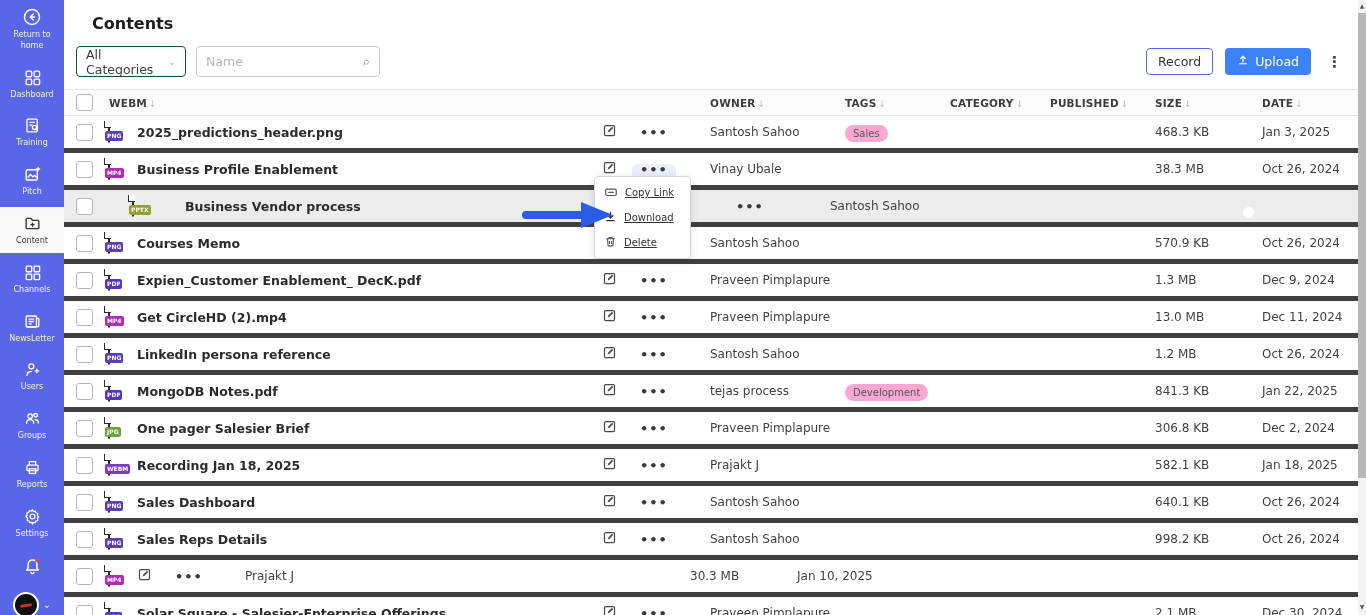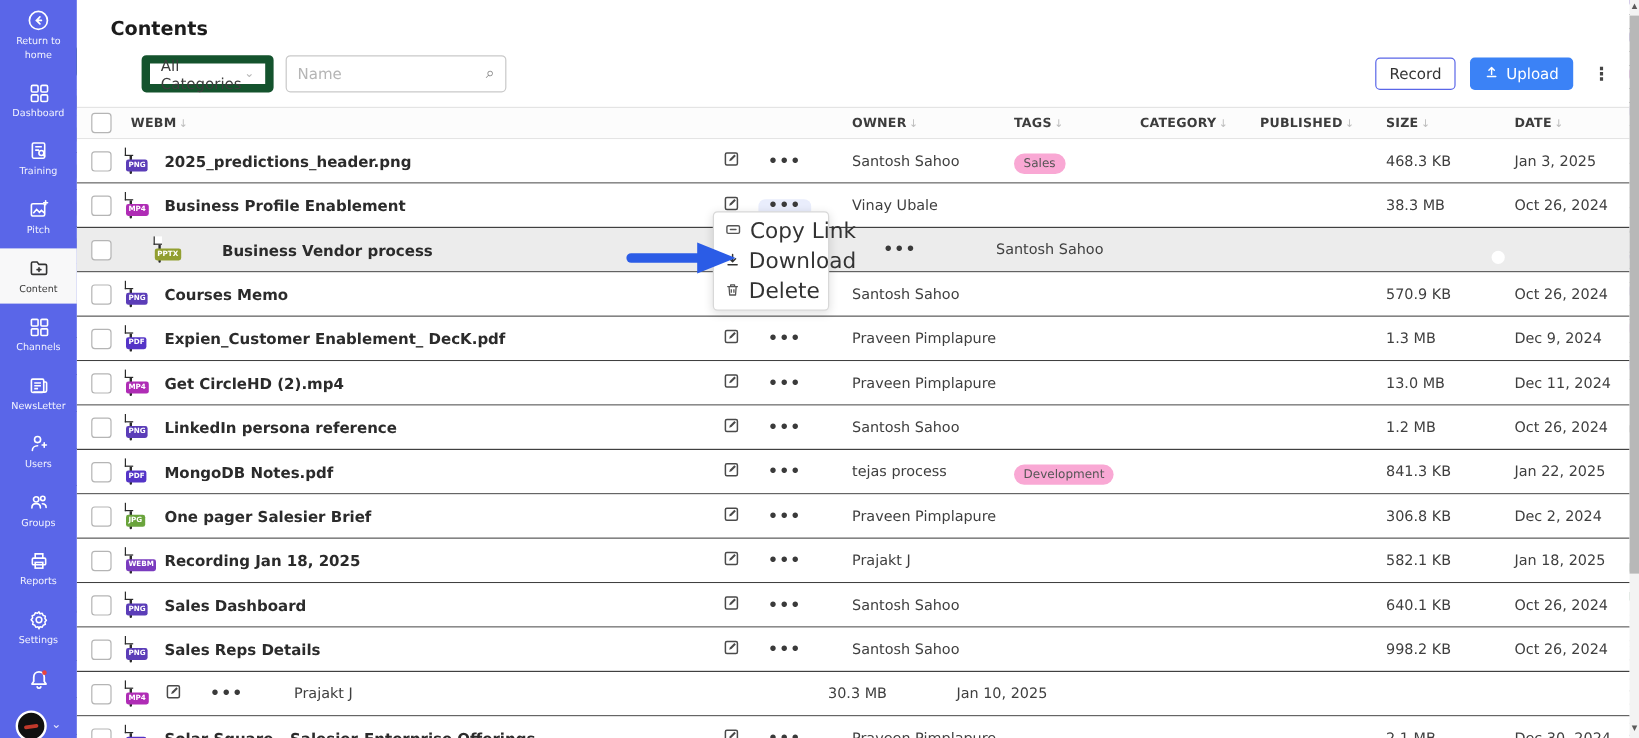--- a/index.html
+++ b/index.html
@@ -16,21 +16,21 @@
   .avatar-wrap { display:flex; align-items:center; justify-content:center; gap:4px; padding:6px 0 10px; cursor:pointer; }
   .avatar { width:26px; height:26px; border-radius:50%; background:#101010; border:2px solid #fff; position:relative; overflow:hidden; }
   .avatar::after { content:""; position:absolute; left:5px; top:10px; width:12px; height:3px; background:#c0392b; border-radius:2px; transform:rotate(-8deg); }
   .chev { color:rgba(255,255,255,.85); font-size:10px; }
 
   
   .main { position:fixed; left:64px; top:0; width:1294px; height:615px; background:#fff; }
   .page-title { font-size:16px; font-weight:bold; color:#1c1c1c; padding:14px 0 0 28px; }
 
   .toolbar { display:flex; align-items:center; margin:13px 12px 0 12px; }
-  .select-box { width:110px; height:31px; border:7px solid #14532d; border-radius:4px; display:flex; align-items:center; justify-content:space-between; padding:0 9px; cursor:pointer; background:#fff;margin-left:42px; }
+  .select-box { width:110px; height:31px; border:1px solid #14532d; border-radius:4px; display:flex; align-items:center; justify-content:space-between; padding:0 9px; cursor:pointer; background:#fff; }
   .select-box .val { font-size:12.5px; color:#3c3c3c; }
   .select-box .carat { color:#b9b9b9; font-size:10px; }
   .search-box { width:184px; height:31px; border:1px solid #c9c9c9; border-radius:4px; display:flex; align-items:center; justify-content:space-between; padding:0 9px; margin-left:10px; background:#fff; }
   .search-box input { border:none; outline:none; width:140px; font-size:12.5px; color:#444; font-family:inherit; background:transparent; }
   .search-box input::placeholder { color:#b5b5b5; }
   .search-glyph { color:#8a8a8a; font-size:13px; }
   .right-group { margin-left:auto; display:flex; align-items:center; gap:12px; }
   .btn-record { height:27px; padding:0 11px; background:#fff; border:1px solid #5a66e8; border-radius:4px; font-size:12.5px; color:#333; cursor:pointer; font-family:inherit; }
   .btn-upload { height:27px; padding:0 12px; background:#3b82f6; border:none; border-radius:4px; font-size:12.5px; color:#fff; cursor:pointer; display:flex; align-items:center; gap:6px; font-family:inherit; }
   .kebab { color:#444; font-size:15px; font-weight:bold; cursor:pointer; padding:0 4px; letter-spacing:0; }
@@ -42,21 +42,21 @@
   .c-cb { flex:0 0 44px; padding-left:12px; display:flex; align-items:center; }
   .h-title { flex:0 0 602px; padding-left:1px; }
   .c-owner { flex:0 0 135px; }
   .c-tags { flex:0 0 105px; }
   .c-cat { flex:0 0 100px; }
   .c-pub { flex:0 0 105px; }
   .c-size { flex:0 0 107px; }
   .c-date { flex:1; }
 
   .rows { }
-  .row { display:flex; align-items:center; height:37px; border-bottom:1px solid #404040; background:#fff; }
+  .row { display:flex; align-items:center; height:37px; border-bottom:5px solid #404040; background:#fff; }
   .row.highlighted { background:#ececec;gap:24px; }
   .checkbox { width:17px; height:17px; border:1px solid #b5b5b5; border-radius:3px; background:#fff; cursor:pointer; }
   .c-icon { flex:0 0 29px; }
   .ficon { position:relative; width:17px; height:21px; border:1.5px solid #2b2b2b; border-radius:2px; background:#fff; }
   .ficon::before { content:""; position:absolute; top:-1.5px; right:-1.5px; width:6px; height:6px; background:#fff; border-left:1.5px solid #2b2b2b; border-bottom:1.5px solid #2b2b2b; }
   .fbadge { position:absolute; bottom:1px; left:-4px; color:#fff; font-size:6px; font-weight:bold; line-height:1; padding:2px 2px; border-radius:2px; }
   .c-title { flex:0 0 465px; font-size:12.5px; font-weight:bold; color:#2b2b2b; white-space:nowrap; overflow:hidden; cursor:pointer; }
   .c-edit { flex:0 0 30px; color:#4a4a4a; cursor:pointer; }
   .c-more { flex:0 0 78px; }
   .more-btn { display:inline-block; padding:2px 8px 6px; border-radius:6px; color:#3a3a3a; font-size:13px; font-weight:bold; letter-spacing:1px; line-height:8px; cursor:pointer; }
@@ -65,21 +65,21 @@
   .tag-pill { display:inline-block; background:#f9a8d4; color:#555; font-size:10px; padding:3px 8px; border-radius:9px; }
   .toggle { width:23px; height:13px; border-radius:8px; position:relative; cursor:pointer; }
   .toggle.on { background:#5a66e8; }
   .toggle.off { background:#8a8a8a; }
   .toggle .knob { position:absolute; top:1px; width:11px; height:11px; border-radius:50%; background:#fff; }
   .toggle.on .knob { right:1px; }
   .toggle.off .knob { left:1px; }
 
   
   .ctx-menu { position:fixed; left:594px; top:176px; width:97px; background:#fff; border:1px solid #d8d8d8; border-radius:4px; box-shadow:0 2px 8px rgba(0,0,0,.12); z-index:20; padding:3px 0; }
-  .ctx-item { display:flex; align-items:center; gap:7px; height:25px; padding:0 9px; font-size:18px; color:#333; cursor:pointer; white-space:nowrap; }
+  .ctx-item { display:flex; align-items:center; gap:7px; height:25px; padding:0 9px; font-size:10px; color:#333; cursor:pointer; white-space:nowrap;text-decoration:underline; }
   .ctx-item svg { flex:0 0 auto; }
 
   
   .anno-arrow { position:fixed; left:521px; top:199px; z-index:30; pointer-events:none; }
 
   
   .scrollbar { position:fixed; right:0; top:0; width:8px; height:615px; background:#f3f3f3; z-index:6; }
   .sb-up, .sb-down { position:absolute; left:0; width:8px; height:10px; color:#5a5a5a; font-size:6px; text-align:center; line-height:10px; cursor:pointer; }
   .sb-up { top:1px; }
   .sb-down { bottom:3px; }

